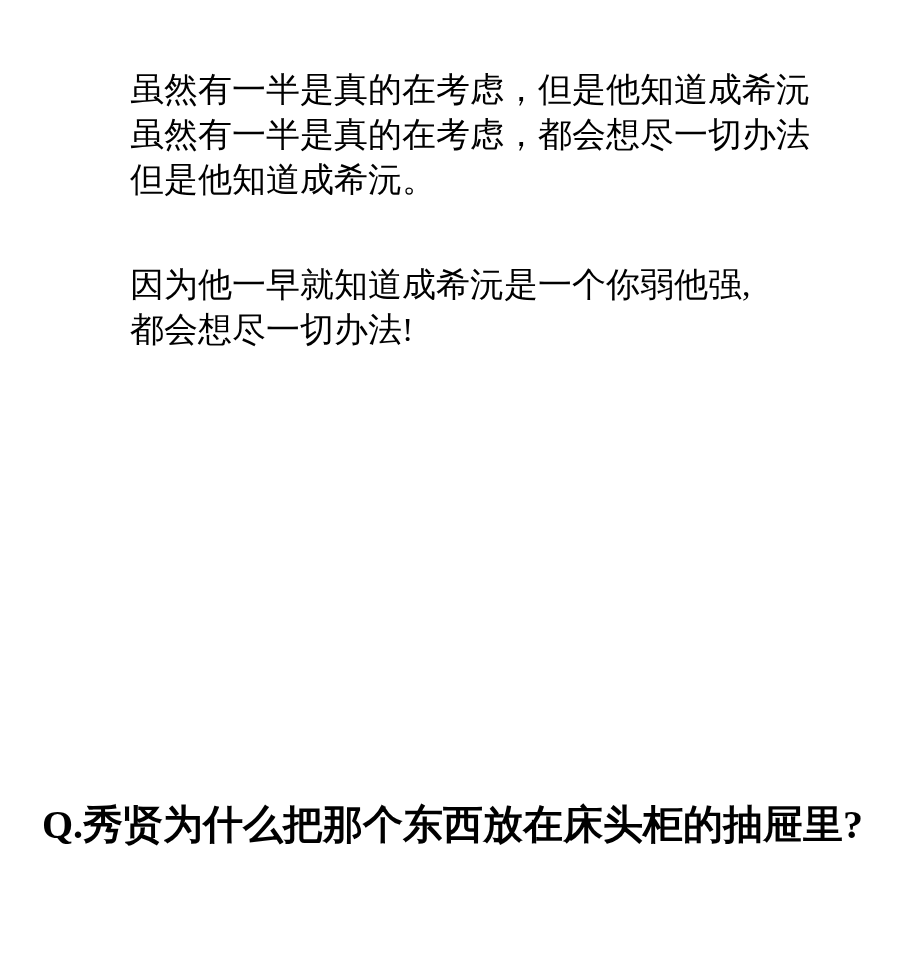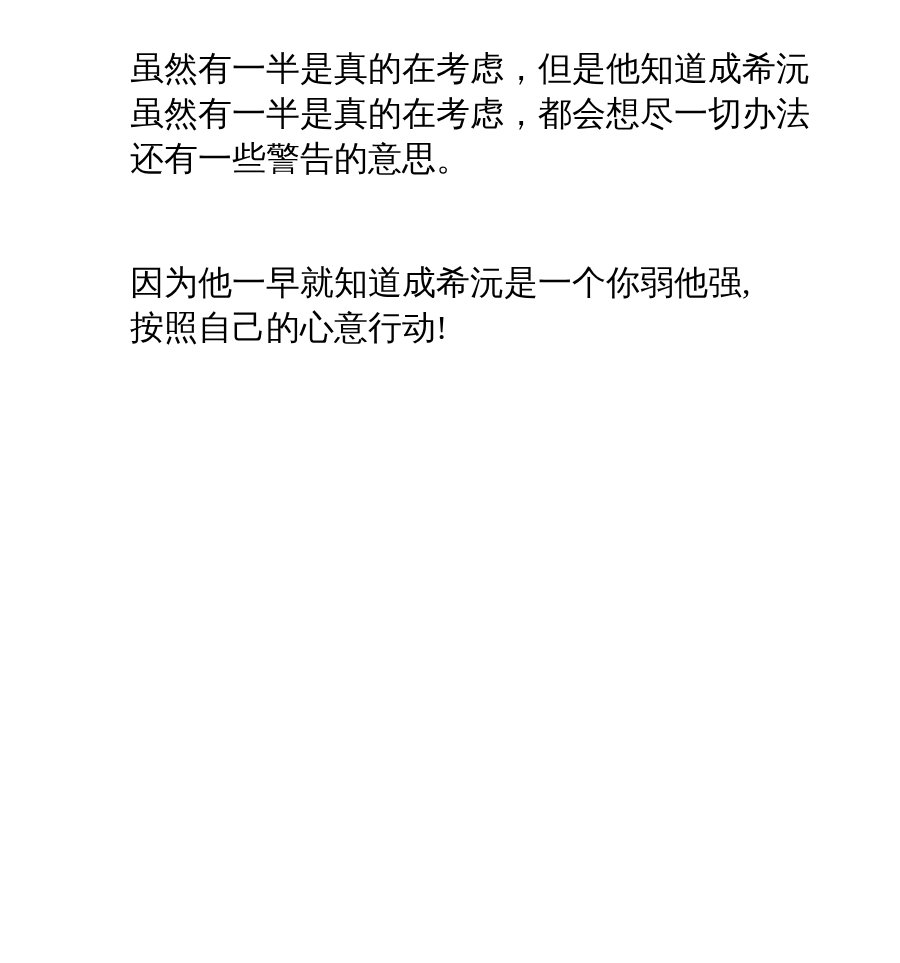--- a/index.html
+++ b/index.html
@@ -17,44 +17,46 @@
     color: #000000;
   }
   .body-paragraph {
     position: absolute;
     left: 130px;
     font-size: 34px;
     line-height: 45px;
     font-weight: 400;
     white-space: nowrap;
     color: #000000;
+    margin-top: 21px;
   }
   .paragraph-1 { top: 46px; }
-  .paragraph-2 { top: 260px; }
+  .paragraph-2 { top: 241px; }
   .question-line {
     position: absolute;
     left: 42px;
     top: 800px;
     font-size: 40px;
     line-height: 50px;
     font-weight: 700;
     white-space: nowrap;
     color: #000000;
   }
 </style>
 </head>
 <body>
 
 <div class="canvas">
 
   <div class="body-paragraph paragraph-1">
     <div>虽然有一半是真的在考虑，但是他知道成希沅</div>
     <div>虽然有一半是真的在考虑，都会想尽一切办法</div>
-    <div>还有一些警告的意思。</div>
+    <div>但是他知道成希沅。</div>
   </div>
 
   <div class="body-paragraph paragraph-2">
     <div>因为他一早就知道成希沅是一个你弱他强,</div>
-    <div>按照自己的心意行动!</div>
+    <div>都会想尽一切办法!</div>
   </div>
 
+  <div class="question-line">Q.秀贤为什么把那个东西放在床头柜的抽屉里?</div>
 
 </div>
 
 </body></html>

